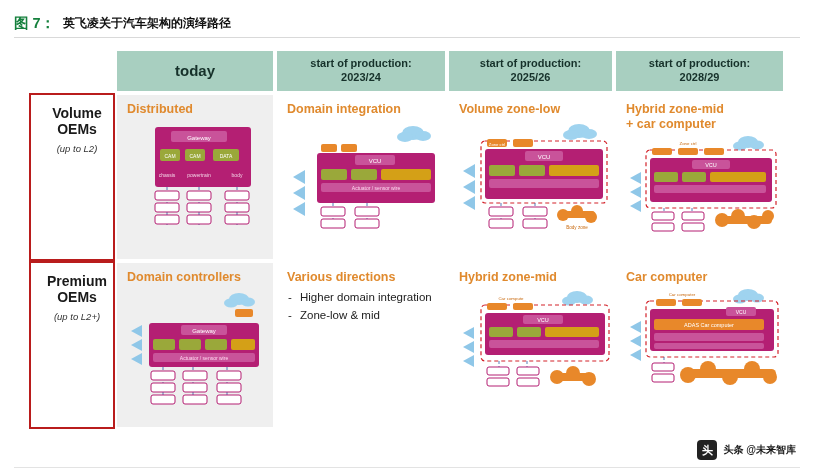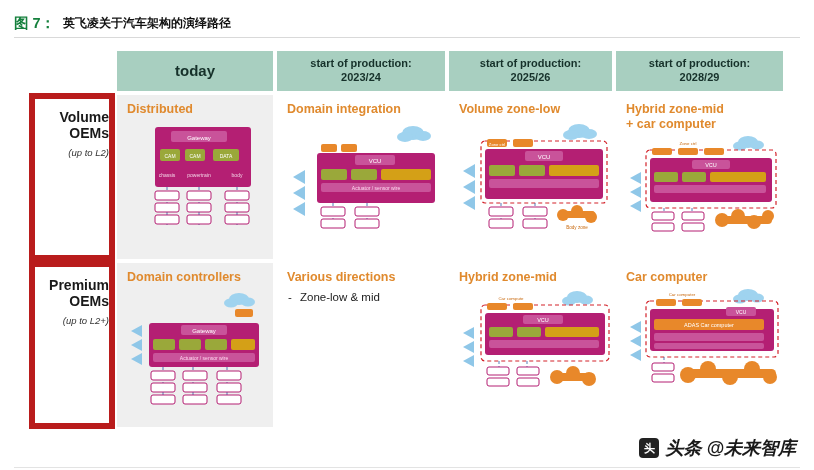--- a/index.html
+++ b/index.html
@@ -82,23 +82,23 @@
     line-height: 1.25;
   }
   .hdr.corner {
     background: #ffffff;
     border: 2px solid #ffffff;
   }
   .hdr .hdr-sub { font-weight: bold; text-align: right; }
   .hdr.today { font-size: 15px; justify-content: center; }
   .rowhdr {
     background: #ffffff;
-    border: 6px solid #b91c1c;
+    border: 2px solid #b91c1c;
     padding: 10px 0 0 10px;
-    text-align: right;
+    text-align: center;
   }
   .rowhdr .rh-main {
     font-size: 14px;
     font-weight: bold;
     color: #1a1a1a;
     line-height: 1.15;
   }
   .rowhdr .rh-sub {
     margin-top: 6px;
     font-size: 9.5px;
@@ -162,24 +162,23 @@
     border-radius: 4px;
     background: #222;
     color: #fff;
     font-size: 11px;
     font-weight: bold;
     display: flex;
     align-items: center;
     justify-content: center;
   }
   .wm-text {
-    font-size: 18px;
+    font-size: 10px;
     font-weight: bold;
     color: #1a1a1a;
-    font-style: italic;
   }
   .bottom-rule {
     position: absolute;
     left: 14px;
     bottom: 2px;
     width: 786px;
     height: 1px;
     background: #e3e3e3;
   }
 </style>
@@ -443,20 +442,21 @@
           <rect x="90" y="84" width="24" height="9" rx="2" fill="#fff" stroke="#b41f73" stroke-width="1"></rect>
           <rect x="90" y="96" width="24" height="9" rx="2" fill="#fff" stroke="#b41f73" stroke-width="1"></rect>
           <rect x="90" y="108" width="24" height="9" rx="2" fill="#fff" stroke="#b41f73" stroke-width="1"></rect>
         </svg>
       </div>
     </div>
 
     <div class="cell body-cell">
       <div class="cell-title">Various directions</div>
       <ul class="bullets">
+        <li>Higher domain integration</li>
         <li>Zone-low &amp; mid</li>
       </ul>
     </div>
 
     <div class="cell body-cell">
       <div class="cell-title">Hybrid zone-mid</div>
       <div class="art">
         <svg width="160" height="112" viewBox="0 0 160 112">
           <g fill="#9fd3ef">
             <ellipse cx="118" cy="10" rx="10" ry="6"></ellipse>

